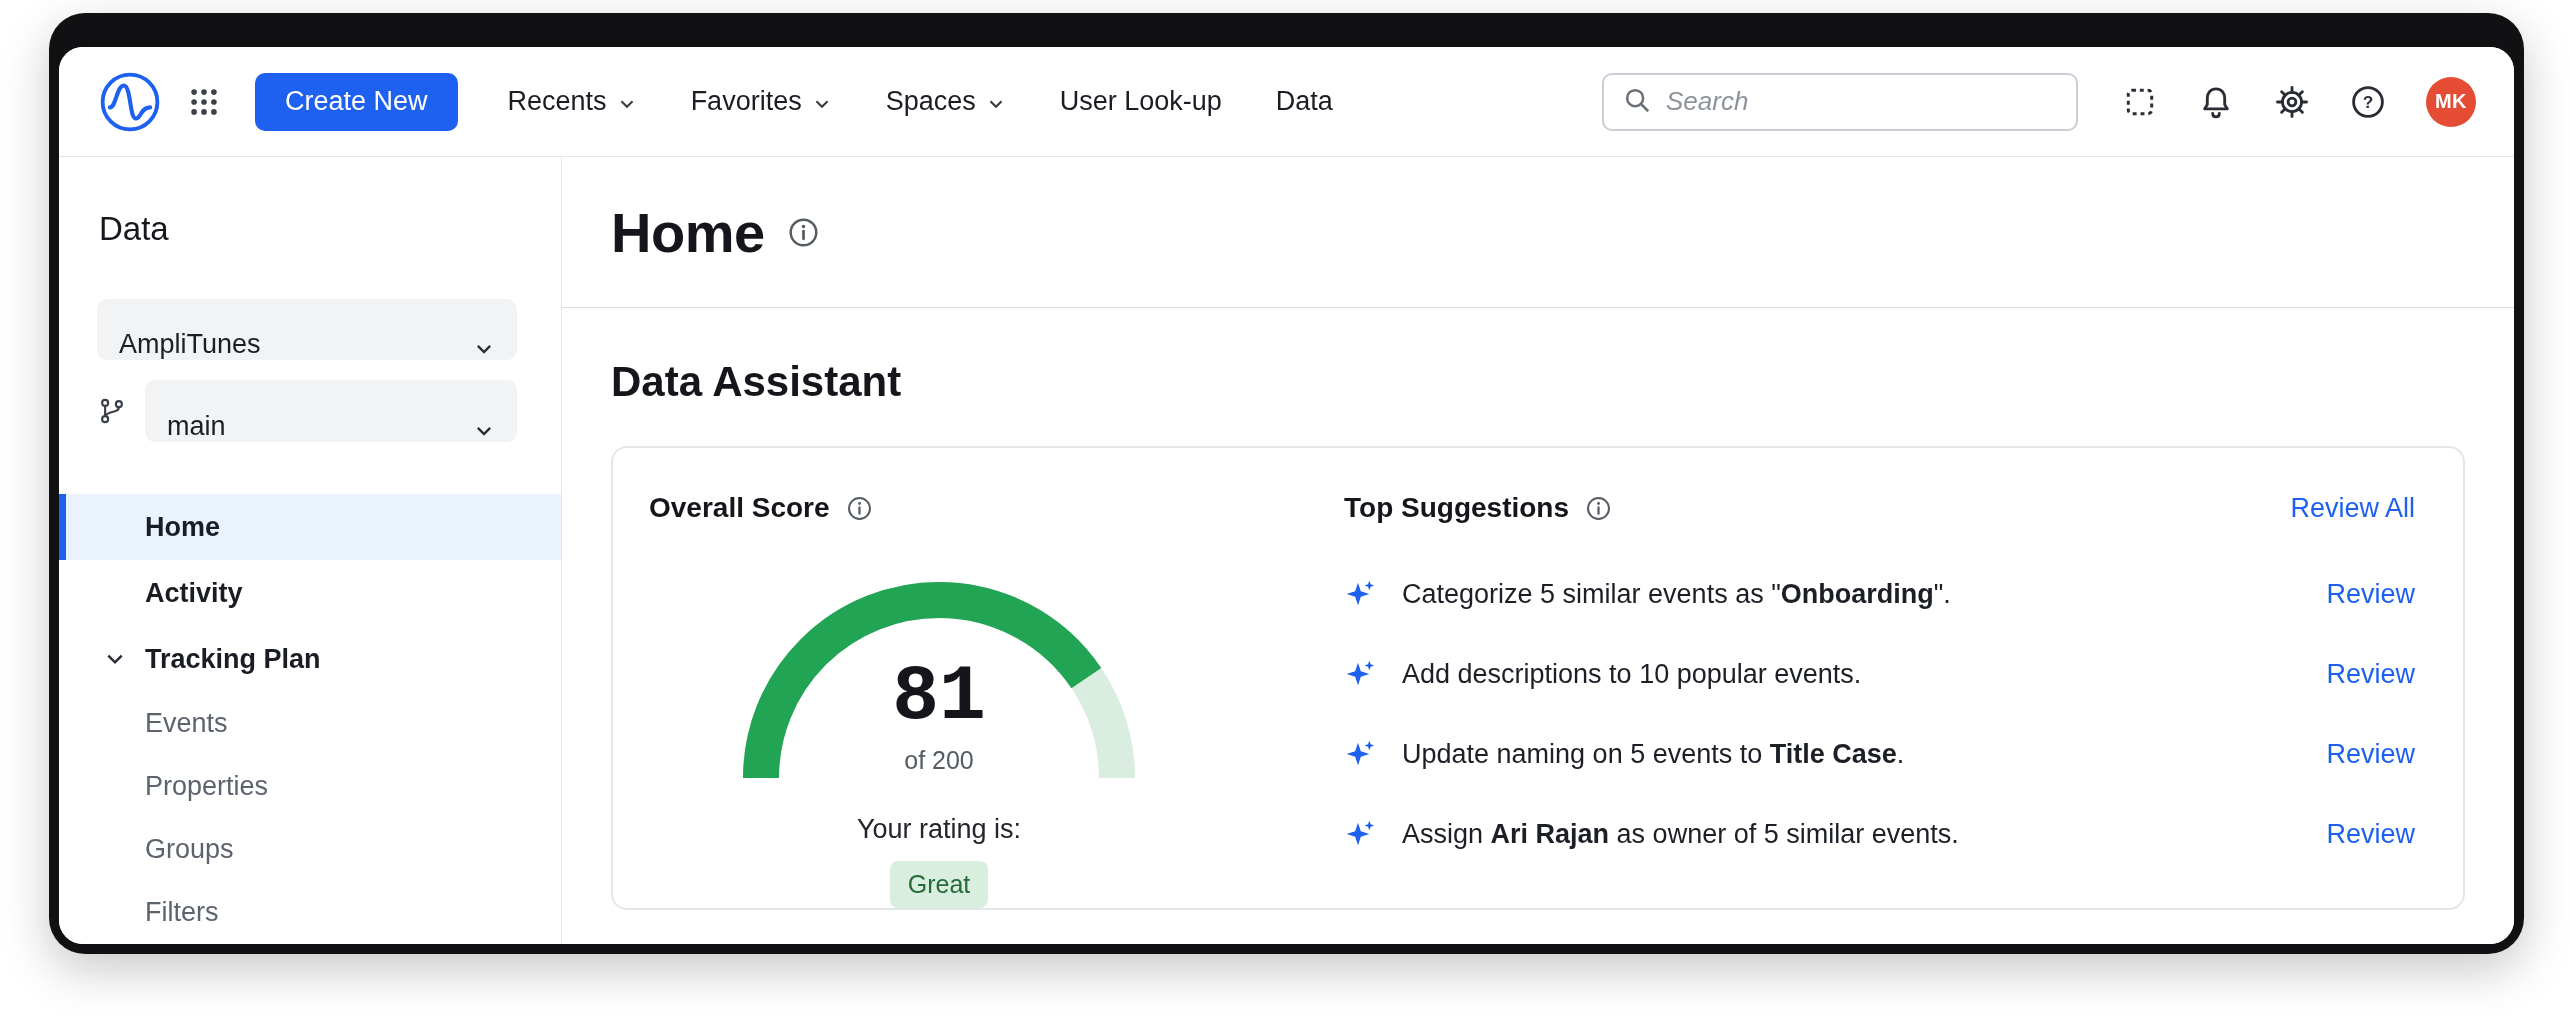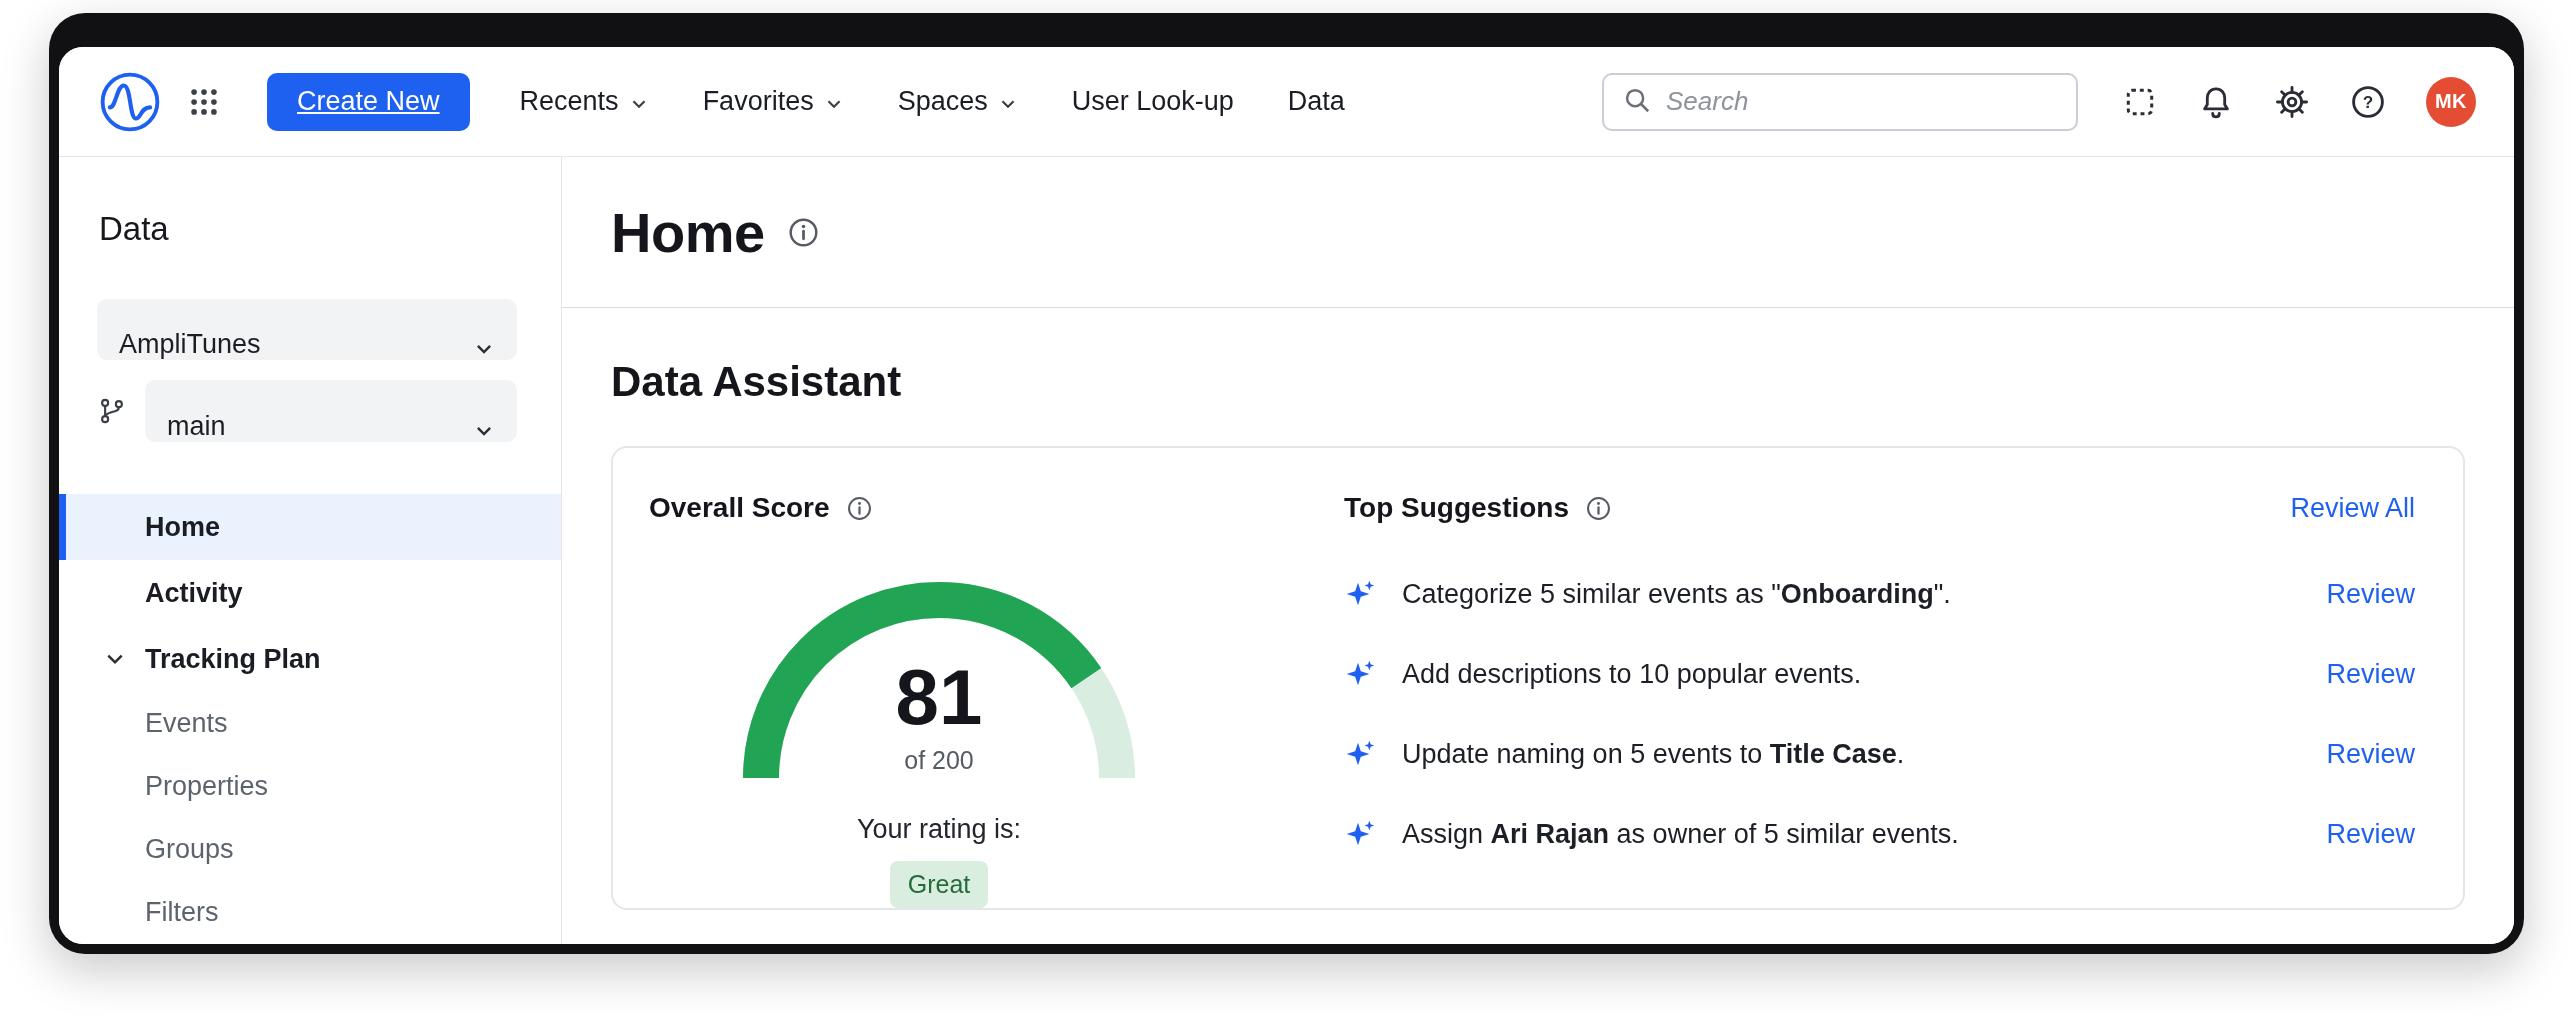--- a/index.html
+++ b/index.html
@@ -16,23 +16,23 @@
     overflow:hidden; display:flex; flex-direction:column; }
 
   
   .topbar { flex:0 0 110px; display:flex; align-items:center;
     padding:0 38px 0 40px; border-bottom:1px solid var(--border,#e4e6ea); background:#fff; }
   .logo { display:inline-flex; cursor:pointer; }
   .logo svg { width:62px; height:62px; display:block; }
   .icon-btn { display:inline-flex; align-items:center; justify-content:center; cursor:pointer; }
   .grid-btn { margin-left:26px; }
   .grid-btn svg { width:34px; height:34px; }
-  .create-btn { margin-left:46px; height:58px; padding:0 30px; border:none; cursor:pointer;
+  .create-btn { margin-left:34px; height:58px; padding:0 30px; border:none; cursor:pointer;
     background:var(--accent,#1e61f0); color:#fff; border-radius:10px;
-    font-size:27px; font-weight:500; font-family:inherit;text-decoration:underline; }
+    font-size:27px; font-weight:500; font-family:inherit; }
   .nav { display:flex; align-items:center; gap:54px; margin-left:50px; }
   .nav-item { display:flex; align-items:center; gap:10px; font-size:27px;
     color:var(--text-dark,#1b1d24); cursor:pointer; white-space:nowrap; }
   .chev svg { width:20px; height:20px; display:block; margin-top:4px; }
   .spacer { flex:1; }
   .search { display:flex; align-items:center; gap:14px; width:476px; height:58px;
     border:2px solid #c9cdd5; border-radius:10px; padding:0 18px; margin-right:44px; background:#fff; }
   .search svg { width:30px; height:30px; flex:0 0 auto; }
   .search input { border:none; outline:none; flex:1; min-width:0; font-size:26px;
     font-family:inherit; color:#333; background:transparent; }
@@ -85,21 +85,21 @@
   .card-title-row { display:flex; align-items:center; gap:16px; font-size:28px;
     font-weight:700; color:#15161b; line-height:32px; }
 
   
   .score-col { flex:0 0 580px; width:580px; }
   .gauge-wrap { position:relative; width:400px; height:212px; margin:50px auto 0; }
   .gauge-svg { position:absolute; inset:0; width:400px; height:212px; }
   .gauge-track { stroke:var(--gauge-track,#d9eee0); }
   .gauge-fill { stroke:var(--gauge-green,#21a453); }
   .score-num { position:absolute; left:0; right:0; top:84px; text-align:center;
-    font-size:78px; font-weight:700; line-height:1; color:#15161b; }
+    font-size:78px; font-weight:700; line-height:1; color:#15161b;font-family:Liberation Mono, monospace; }
   .score-sub { position:absolute; left:0; right:0; top:172px; text-align:center;
     font-size:25px; color:#555b64; }
   .rating-row { margin-top:28px; display:flex; align-items:center; justify-content:center;
     gap:16px; font-size:27px; color:#22252c;flex-direction:column; }
   .badge { background:var(--badge-bg,#d9eedf); color:var(--badge-text,#256c3b);
     font-size:25px; font-weight:500; padding:9px 18px; border-radius:8px; }
 
   
   .sug-col { flex:1; margin-left:115px; display:flex; flex-direction:column; min-width:0; }
   .sug-header { display:flex; align-items:center; justify-content:space-between; }

